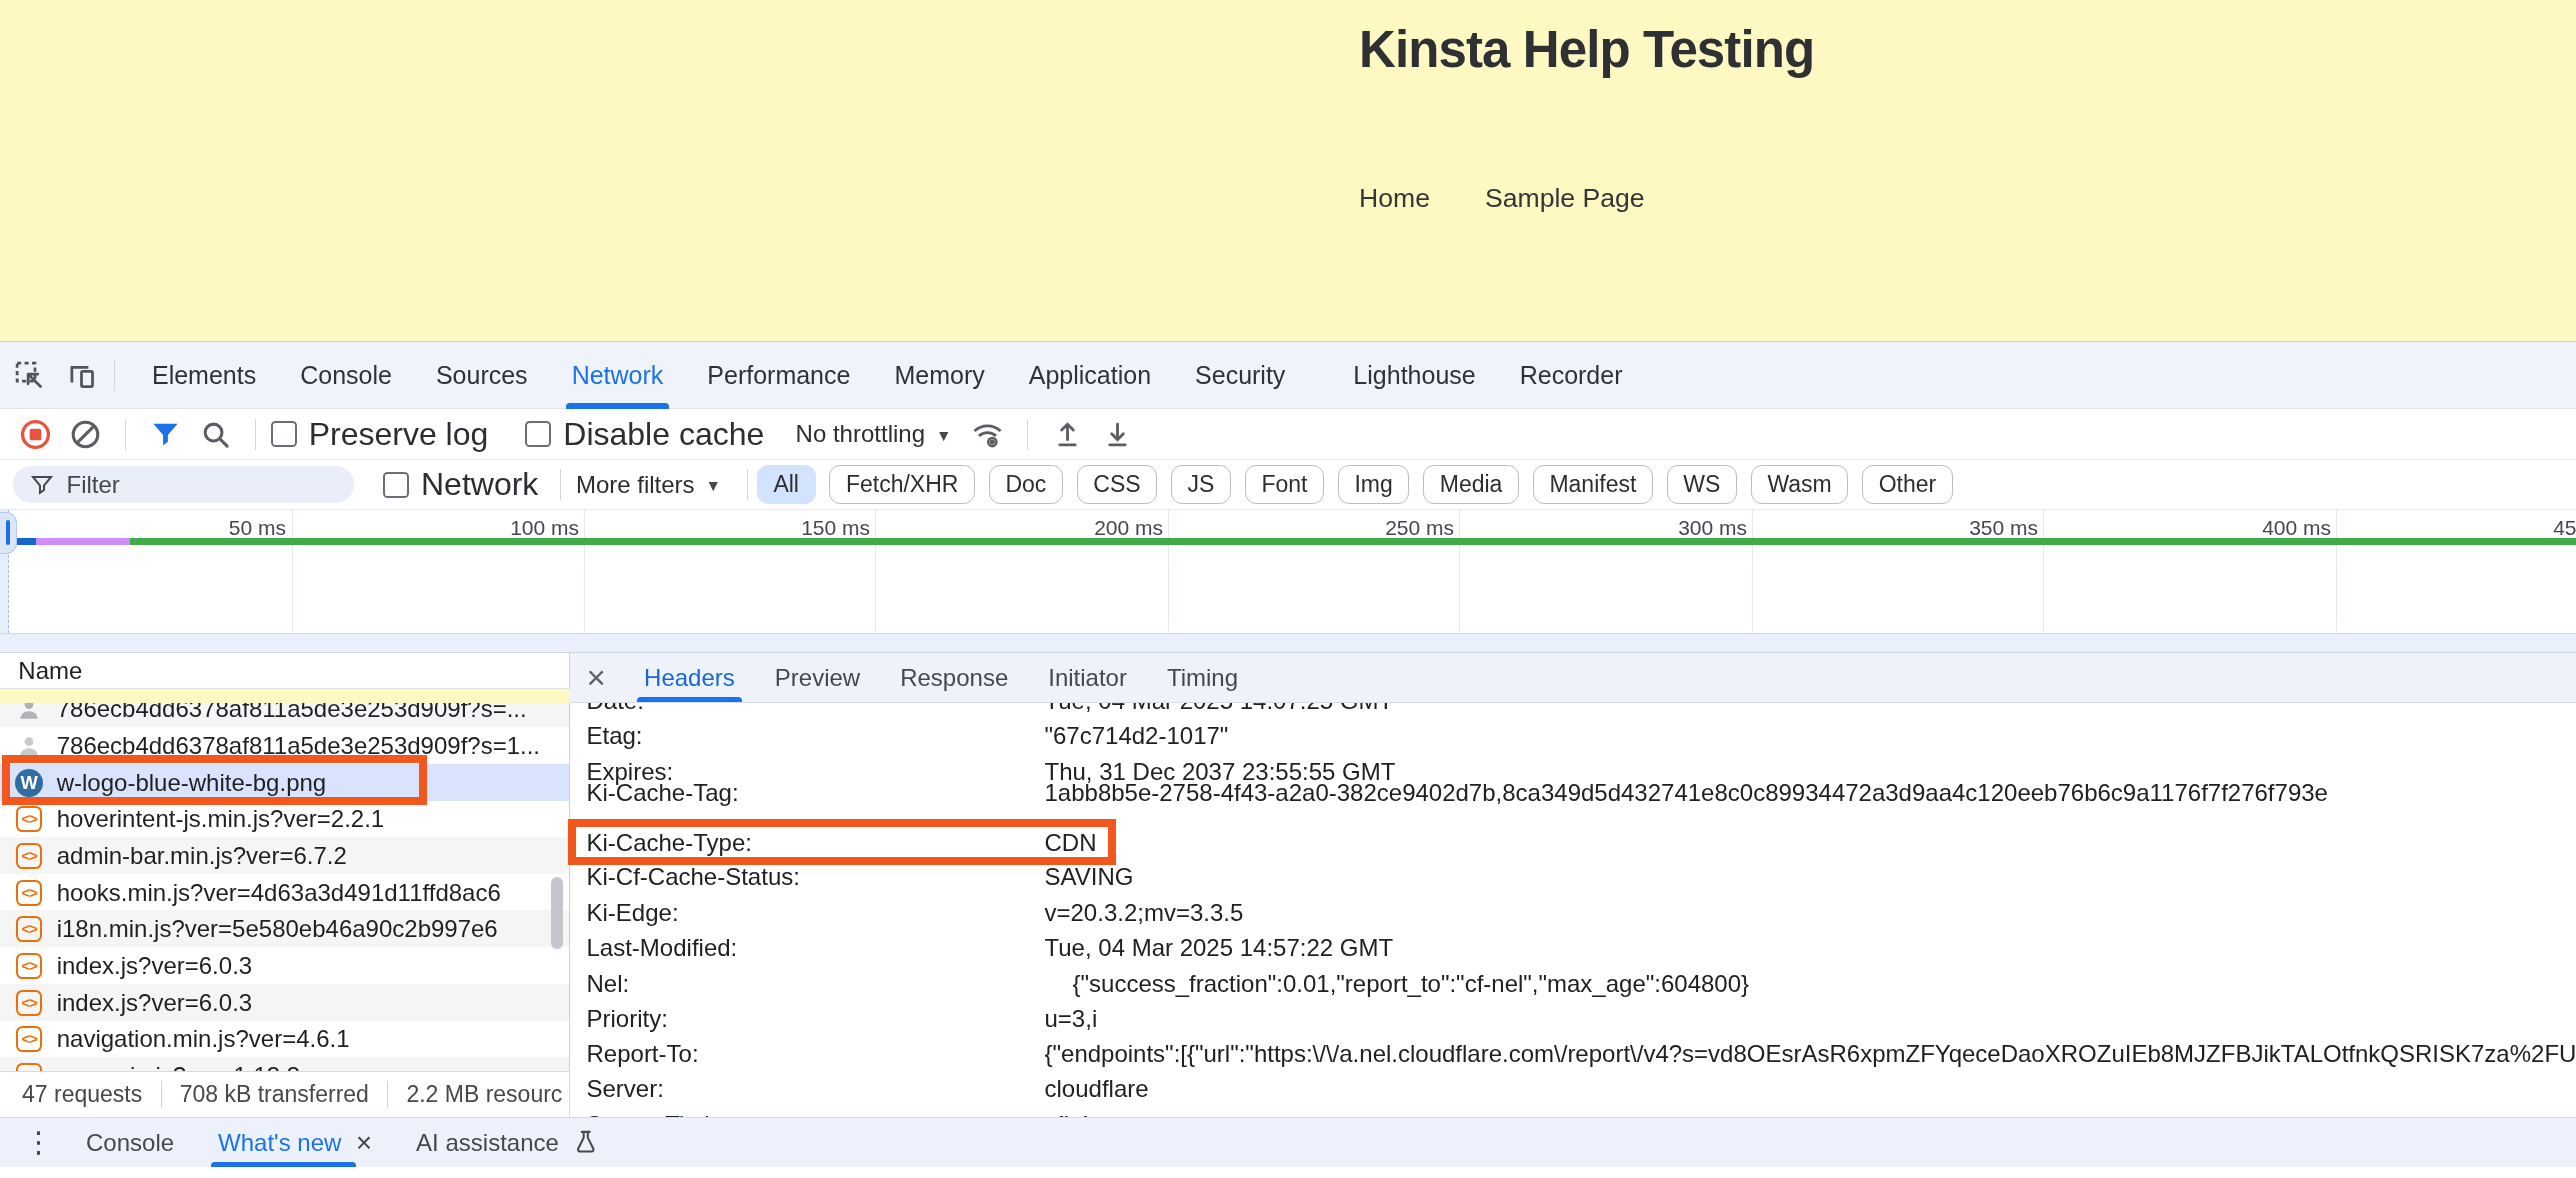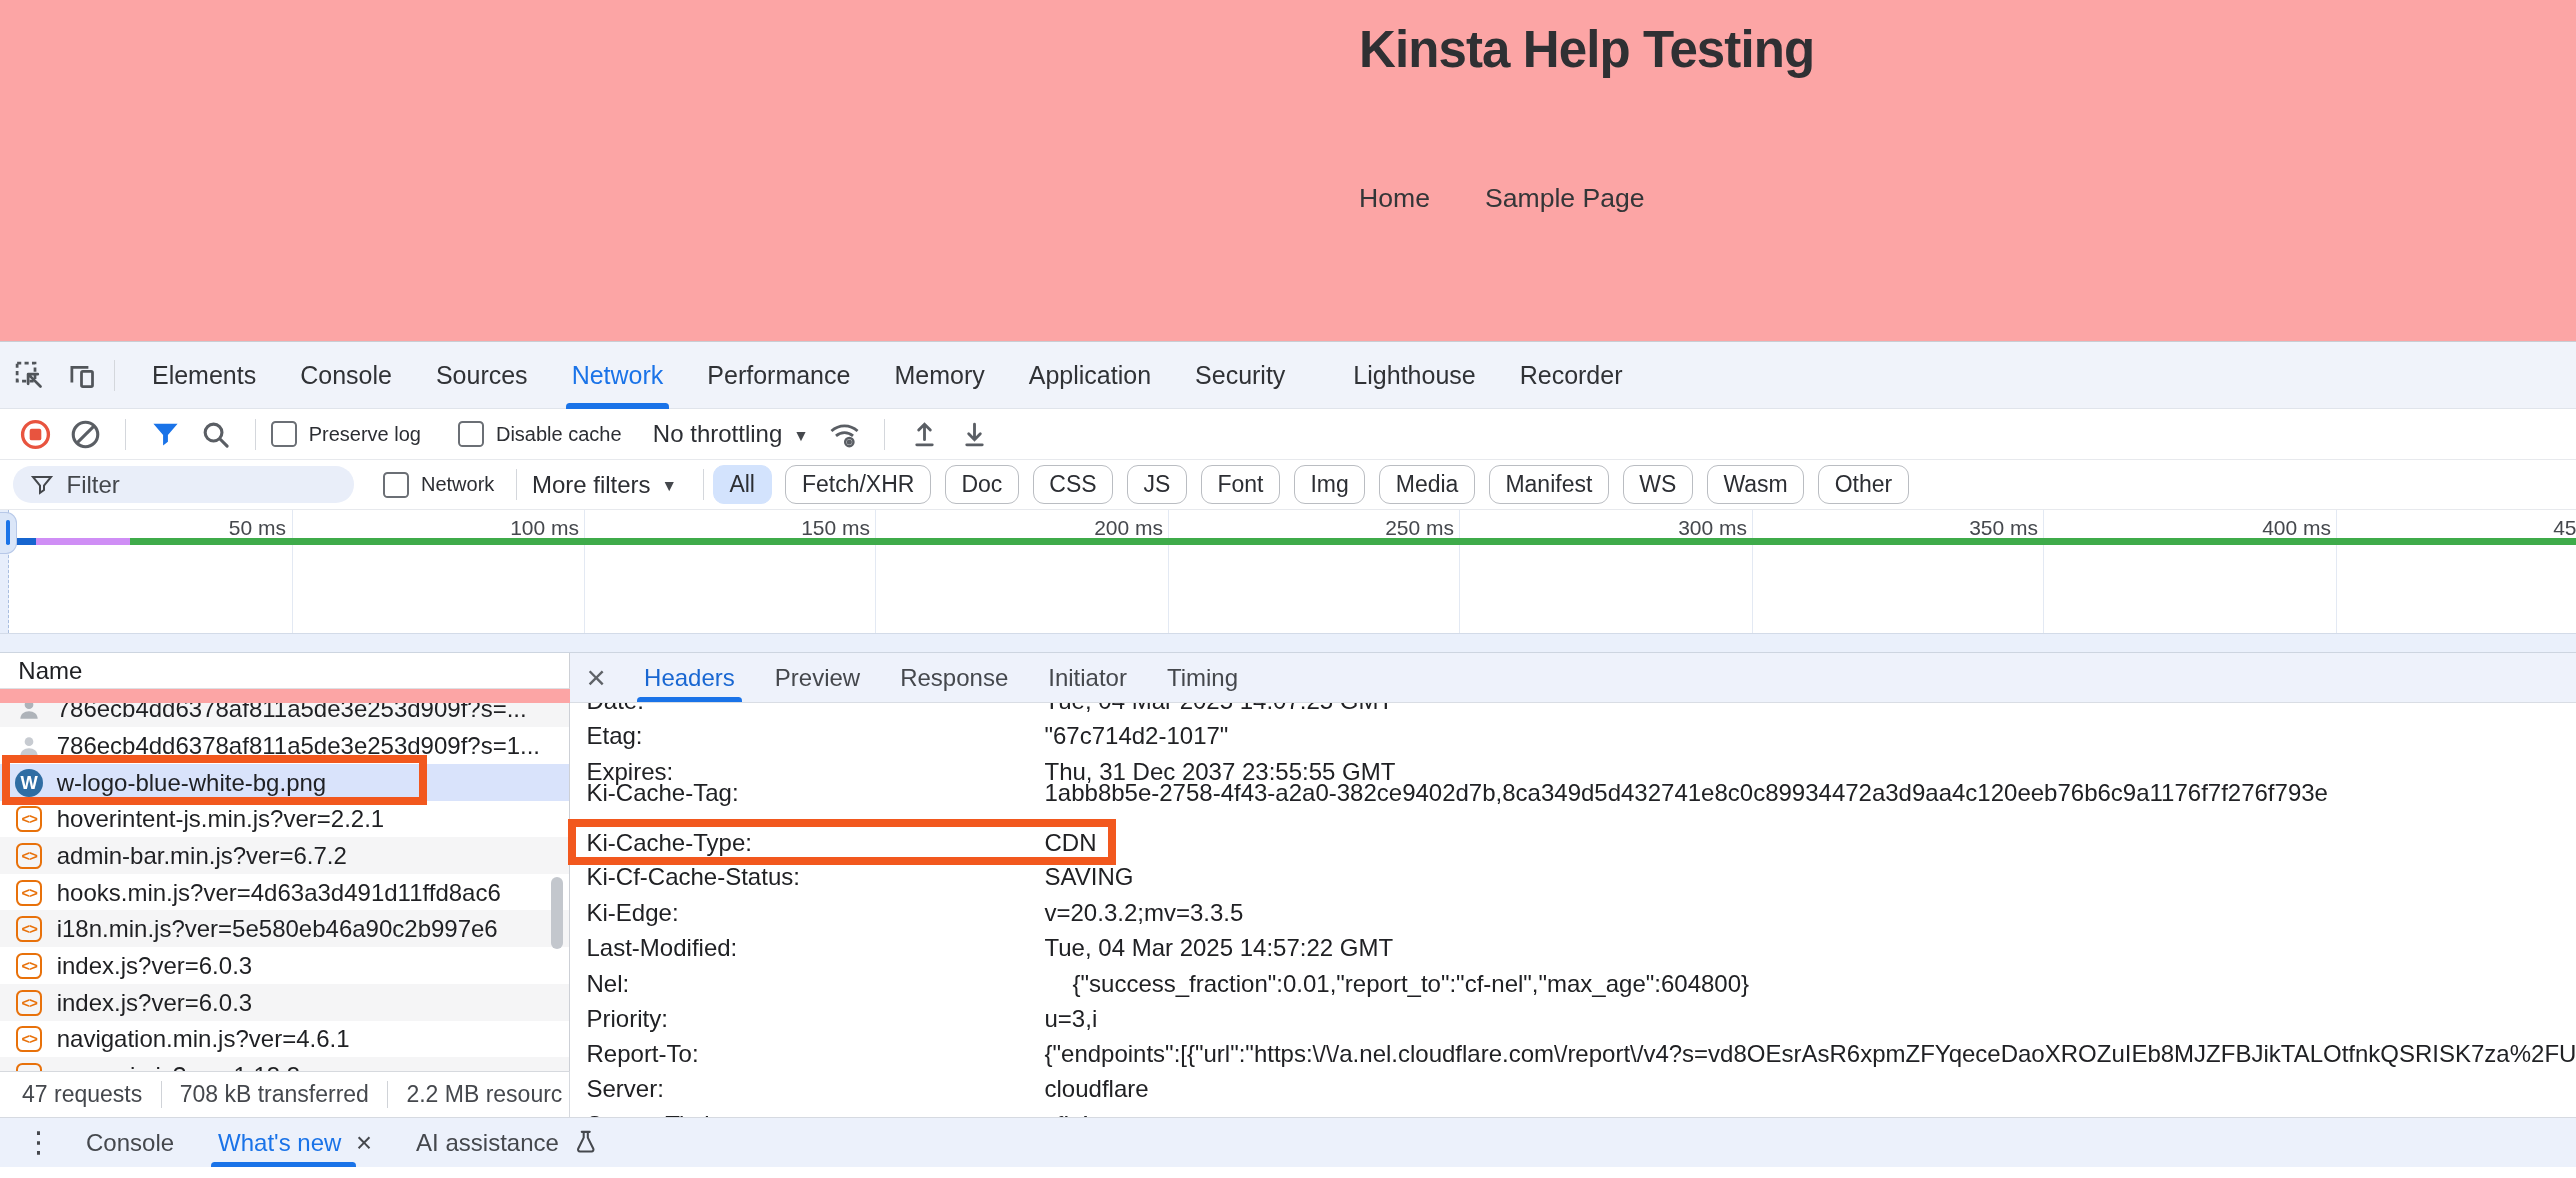--- a/index.html
+++ b/index.html
@@ -1,16 +1,16 @@
 <!DOCTYPE html>
 <html style="font-size:14.7px"><head>
 <meta charset="utf-8">
 <style>
   html,body{margin:0;padding:0;background:#fff;}
-  #screen{position:relative;width:2576px;height:1179px;overflow:hidden;background:#fca5a5;
+  #screen{position:relative;width:2576px;height:1179px;overflow:hidden;background:#fef9c3;
           font-family:"Liberation Sans",sans-serif;color:#1f2023;}
   
   .site-title{position:absolute;left:1359px;top:20px;font-size:51px;font-weight:800;
               color:#2f3033;letter-spacing:-0.9px;margin:0;}
   .site-nav{position:absolute;left:1359px;top:183px;display:flex;gap:55px;}
   .site-nav a{font-size:26.6px;color:#343638;text-decoration:none;}
   
   .dt-tabbar{position:absolute;left:0;top:341px;width:100%;height:68px;background:#f0f3fa;
              border-top:0.9px solid #c9cdd3;border-bottom:0.9px solid #e0e4eb;
              display:flex;align-items:center;box-sizing:border-box;}
@@ -19,21 +19,21 @@
   .dtab{font-size:25px;color:#303236;padding:0 22px;height:67px;display:flex;align-items:center;
         position:relative;cursor:default;}
   .dtab.active{color:#1a73e8;}
   .dtab.active .tab-underline{position:absolute;left:16.5px;right:16.5px;bottom:0;height:5.5px;
         background:#1a73e8;border-radius:3.7px 3.7px 0 0;}
   .dt-toolbar{position:absolute;left:0;top:409px;width:100%;height:51px;background:#fff;
               border-bottom:0.9px solid #e7e9ed;display:flex;align-items:center;
               padding-left:11px;box-sizing:border-box;}
   .icon-btn{width:37px;height:37px;display:flex;align-items:center;justify-content:center;margin:0 6.4px;}
   .cb{width:22px;height:22px;border:2.8px solid #6b6f75;border-radius:4.6px;background:#fff;flex:none;}
-  .cb-label{font-size:20px;color:#2c2e33;margin:0 24px 0 12px;}
+  .cb-label{font-size:32px;color:#2c2e33;margin:0 24px 0 12px;}
   .dd-label{font-size:24px;color:#2c2e33;}
   .caret{font-size:15.6px;color:#45484d;margin:3.7px 11px 0 11px;}
   
   .dt-filterbar{position:absolute;left:0;top:460px;width:100%;height:50px;background:#fff;
                 border-bottom:0.9px solid #e7e9ed;display:flex;align-items:center;
                 padding-left:13px;box-sizing:border-box;}
   .filter-pill{width:341px;height:37px;background:#e9eef9;border-radius:18.3px;display:flex;
                align-items:center;padding:0 16.5px;box-sizing:border-box;flex:none;}
   .filter-pill input{border:none;outline:none;background:transparent;font-size:24px;
                color:#3c4043;width:257px;margin-left:11px;font-family:inherit;}

